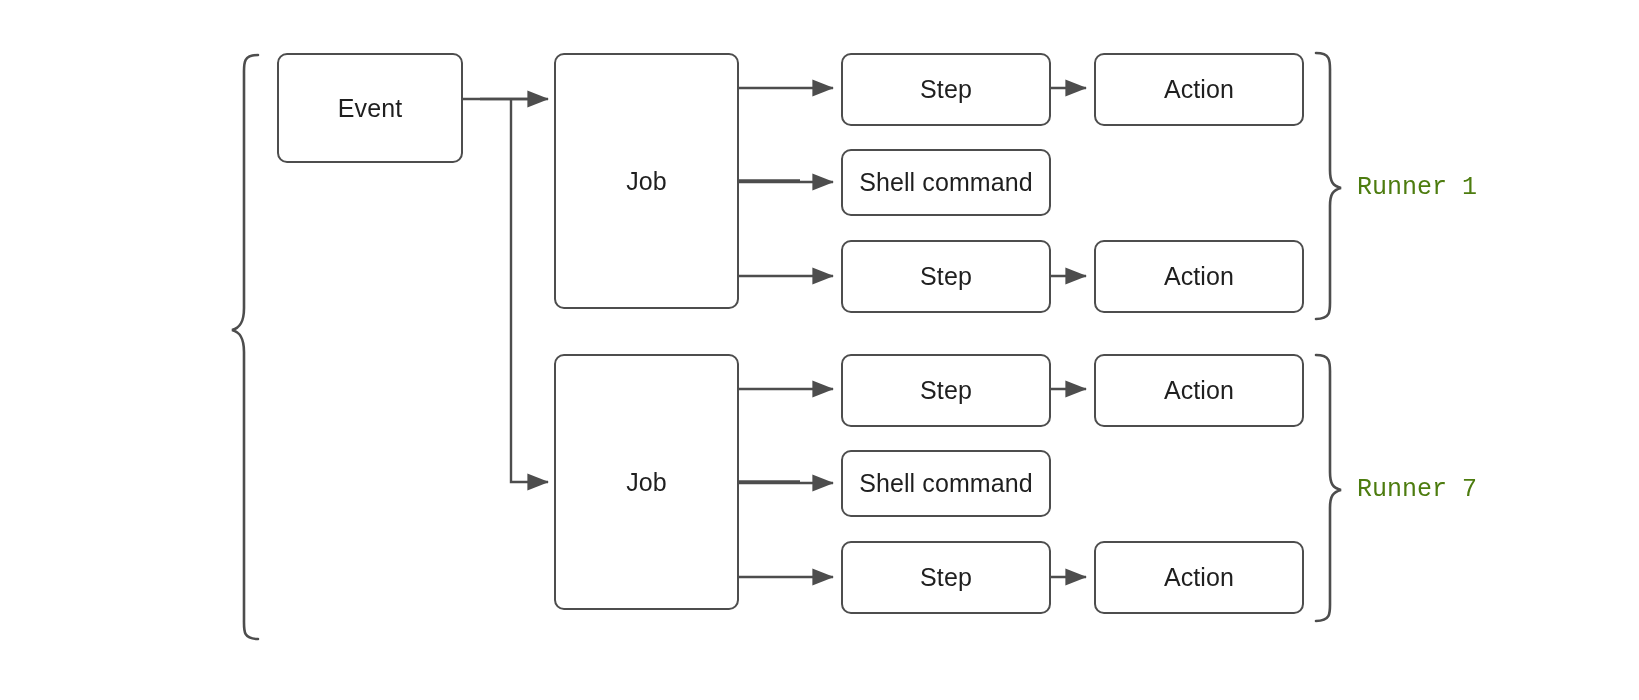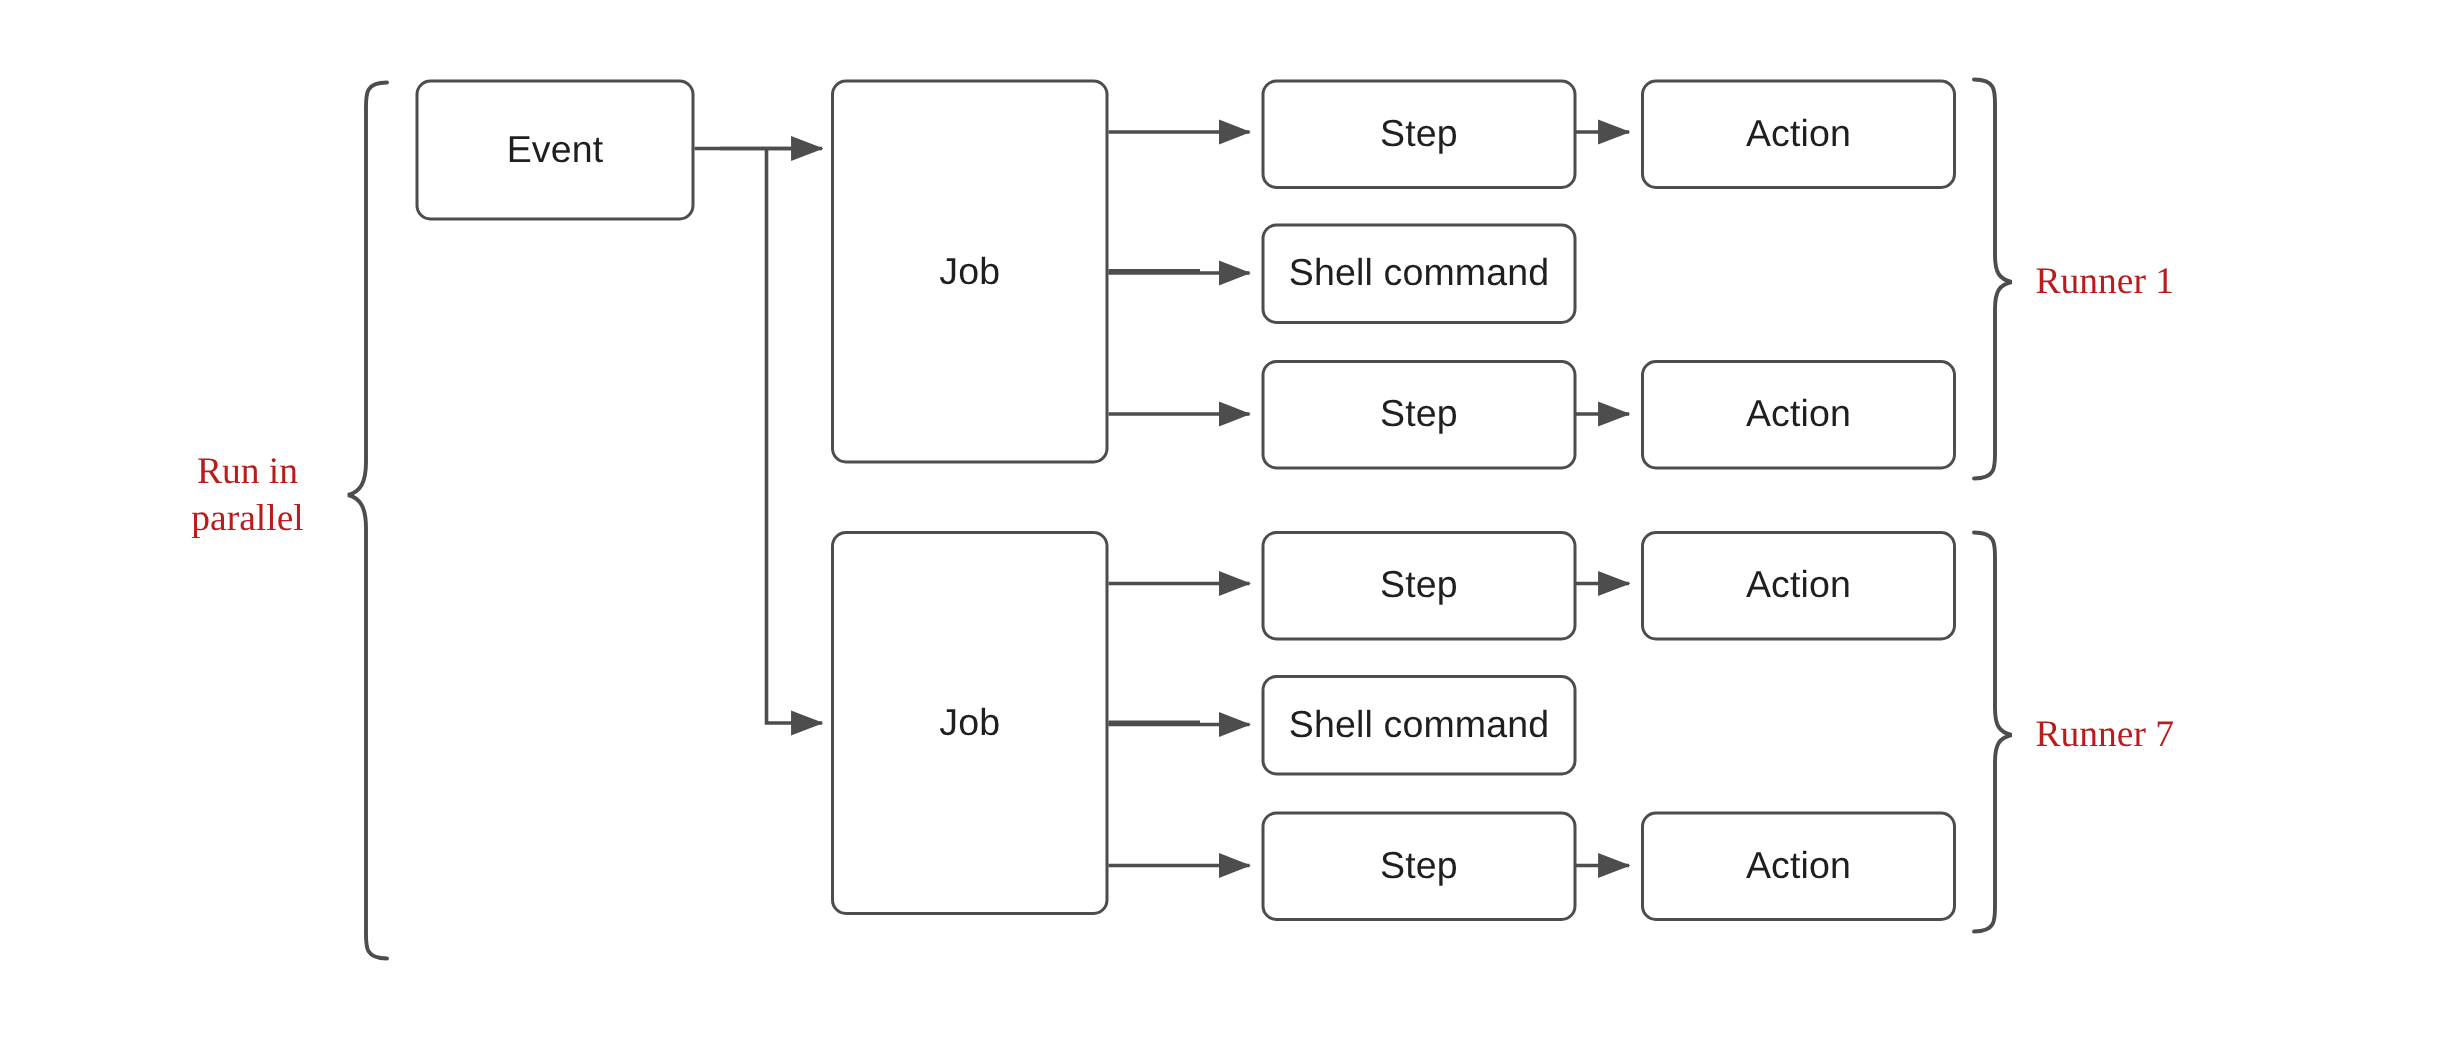--- a/index.html
+++ b/index.html
@@ -39,23 +39,23 @@
     letter-spacing: 0.1px;
   }
   .node-label {
     display: block;
     text-align: center;
     line-height: 1.15;
     white-space: nowrap;
   }
   .group-label {
     position: absolute;
-    color: #b91c1c;
+    color: #4d7c0f;
     font-size: 25px;
-    font-family: Liberation Serif, serif;
+    font-family: Liberation Mono, monospace;
     white-space: nowrap;
     line-height: 1.22;
   }
   .group-label.multiline {
     white-space: pre-line;
     text-align: center;
   }
 </style>
 </head>
 <body>
@@ -110,21 +110,21 @@
       <path d="M1316,355
                C1331,355 1330,363 1330,374
                L1330,472
                C1330,484 1333,488 1341,490
                C1333,492 1330,496 1330,508
                L1330,602
                C1330,613 1331,621 1316,621" stroke-width="2.6" stroke-linecap="round"></path>
     </g>
   </svg>
 
-  <div class="node" style="left:277px; top:53px; width:186px; height:94px;">
+  <div class="node" style="left:277px; top:53px; width:186px; height:110px;">
     <span class="node-label">Event</span>
   </div>
 
   <div class="node" style="left:554px; top:53px; width:185px; height:256px;">
     <span class="node-label">Job</span>
   </div>
 
   <div class="node" style="left:554px; top:354px; width:185px; height:256px;">
     <span class="node-label">Job</span>
   </div>
@@ -162,20 +162,18 @@
   </div>
 
   <div class="node" style="left:841px; top:541px; width:210px; height:73px;">
     <span class="node-label">Step</span>
   </div>
 
   <div class="node" style="left:1094px; top:541px; width:210px; height:73px;">
     <span class="node-label">Action</span>
   </div>
 
-  <div class="group-label multiline" style="left:110px; top:300px; width:110px;">Run in
-parallel</div>
 
   <div class="group-label" style="left:1357px; top:173px;">Runner 1</div>
 
   <div class="group-label" style="left:1357px; top:475px;">Runner 7</div>
 
 </div>
 
 </body></html>

